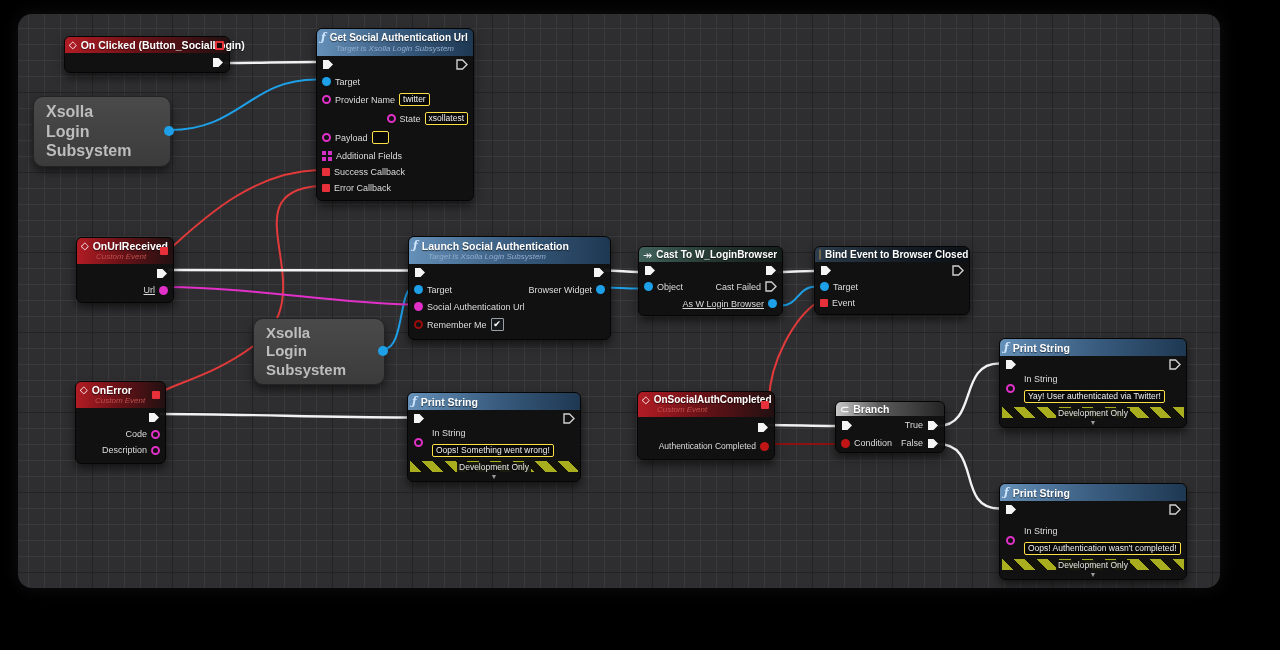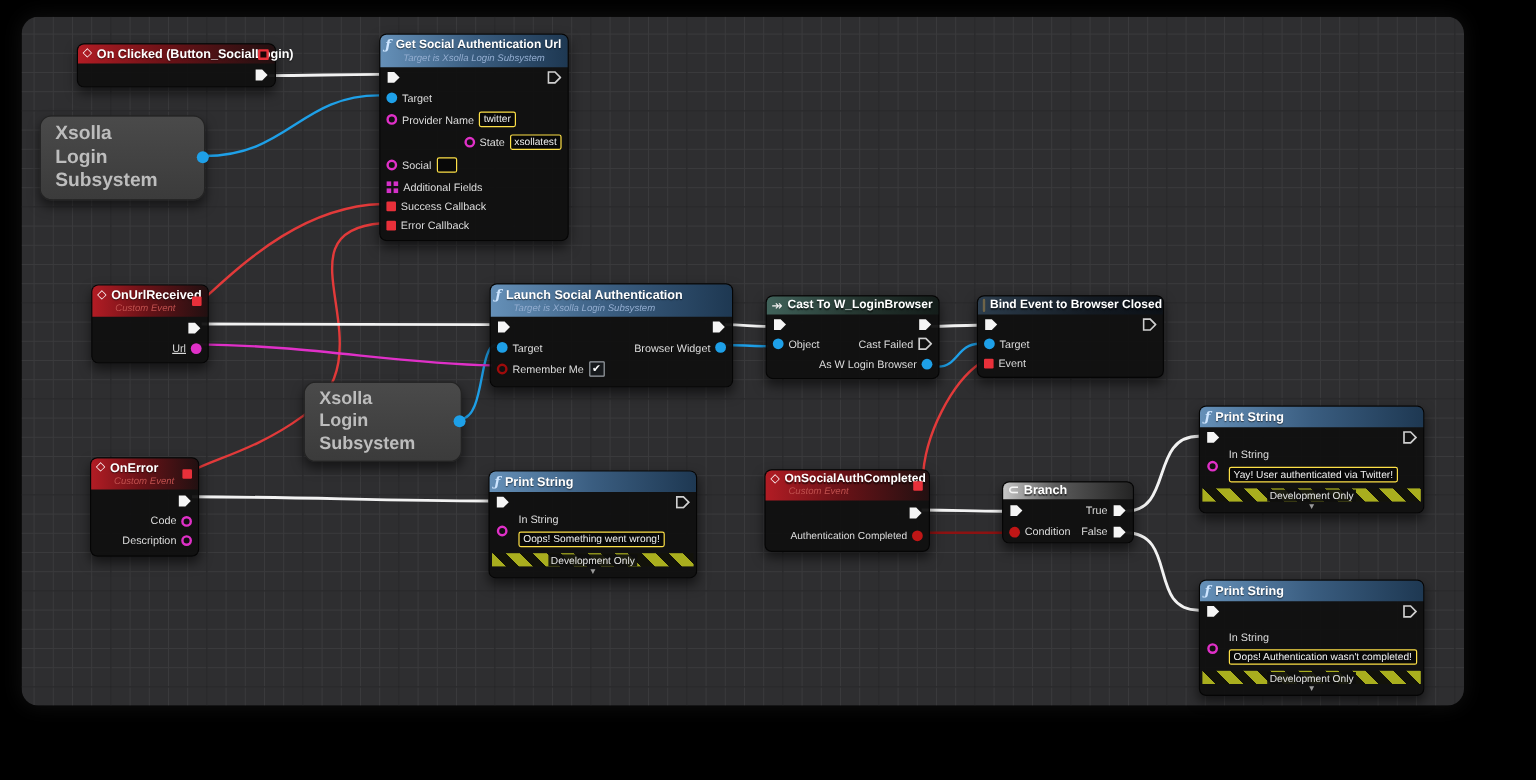--- a/index.html
+++ b/index.html
@@ -175,21 +175,21 @@
   <div class="row" style="height:19px;justify-content:flex-end;">
     <span class="lft">
         <span class="cp h c-str"></span>
       <span class="plbl">State</span>
       <span class="fld">xsollatest</span>
       </span>
   </div>
   <div class="row" style="height:19px;">
     <span class="lft">
         <span class="cp h c-str"></span>
-      <span class="plbl">Social</span>
+      <span class="plbl">Payload</span>
       <span class="fld empty"></span>
       </span>
   </div>
   <div class="row" style="height:17px;">
     <span class="lft">
       <svg width="10" height="10" viewBox="0 0 10 10">
         <rect x="0" y="0" width="4" height="4" fill="#d430c8"></rect>
           <rect x="6" y="0" width="4" height="4" fill="#d430c8"></rect>
         <rect x="0" y="6" width="4" height="4" fill="#d430c8"></rect>
           <rect x="6" y="6" width="4" height="4" fill="#d430c8"></rect>
@@ -268,20 +268,26 @@
   <div class="row" style="height:17px;">
     <span class="lft">
         <span class="cp c-obj"></span>
       <span class="plbl">Target</span>
       </span>
     <span class="rgt">
         <span class="plbl">Browser Widget</span>
       <span class="cp c-obj"></span>
       </span>
   </div>
+  <div class="row" style="height:17px;">
+    <span class="lft">
+        <span class="cp c-str"></span>
+      <span class="plbl">Social Authentication Url</span>
+      </span>
+  </div>
   <div class="row" style="height:19px;">
     <span class="lft">
         <span class="cp h c-bool"></span>
       <span class="plbl">Remember Me</span>
       <span class="cb">✔</span>
       </span>
   </div>
   <div style="height:5px;"></div>
 </div>
 
@@ -309,21 +315,21 @@
         <span class="cp c-obj"></span>
       <span class="plbl">Object</span>
       </span>
     <span class="rgt">
         <span class="plbl">Cast Failed</span>
       <svg class="xp h" width="12" height="11" viewBox="0 0 12 11">
           <path d="M1 1 L6.5 1 L11 5.5 L6.5 10 L1 10 Z"></path>
         </svg>
       </span>
   </div>
-  <div class="row" style="height:17px;">
+  <div class="row" style="height:17px;text-decoration:underline;">
     <span class="rgt">
         <span class="plbl">As W Login Browser</span>
       <span class="cp c-obj"></span>
       </span>
   </div>
   <div style="height:3px;"></div>
 </div>
 
 <div class="node" style="left:814px;top:246px;width:154px;">
   <div class="hdr h-bind">

